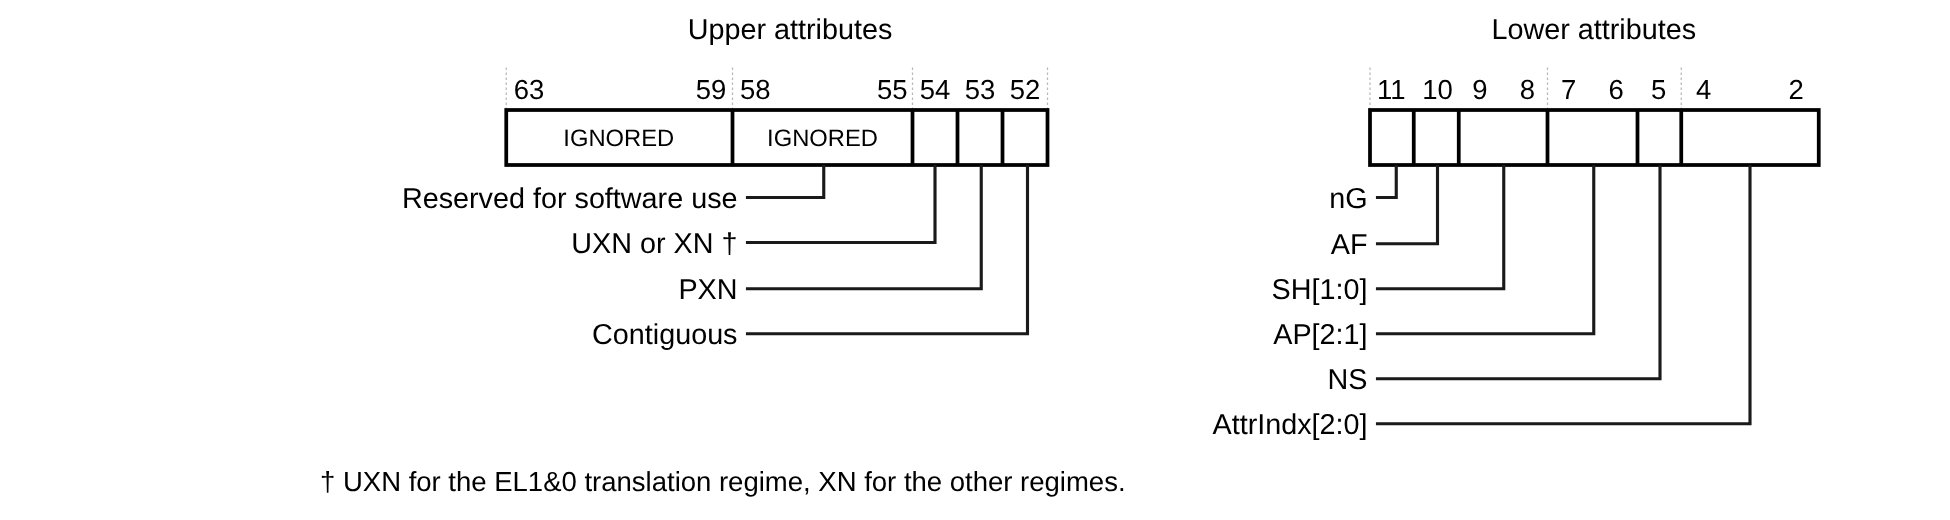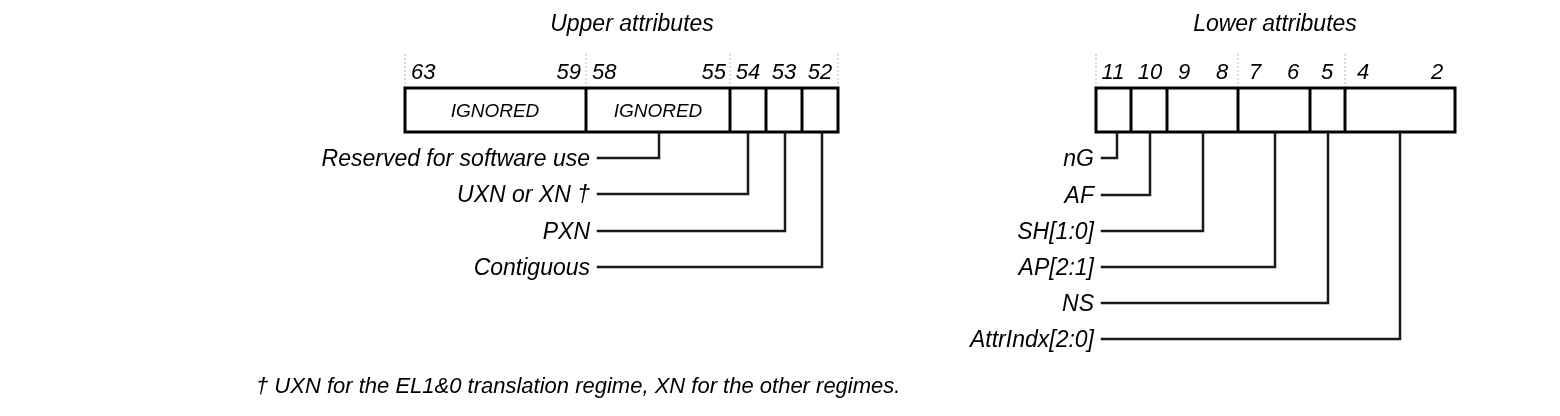--- a/index.html
+++ b/index.html
@@ -11,21 +11,20 @@
     width: 1560px;
     height: 416px;
     font-family: "Liberation Sans", sans-serif;
     color: #000000;
     overflow: hidden;
   }
   #diagram {
     position: relative;
     width: 1560px;
     height: 344px;
-    font-style: italic;
   }
   #diagram svg {
     position: absolute;
     top: 0;
     left: 0;
     width: 1560px;
     height: 416px;
   }
   .section-title {
     font-size: 23px;

